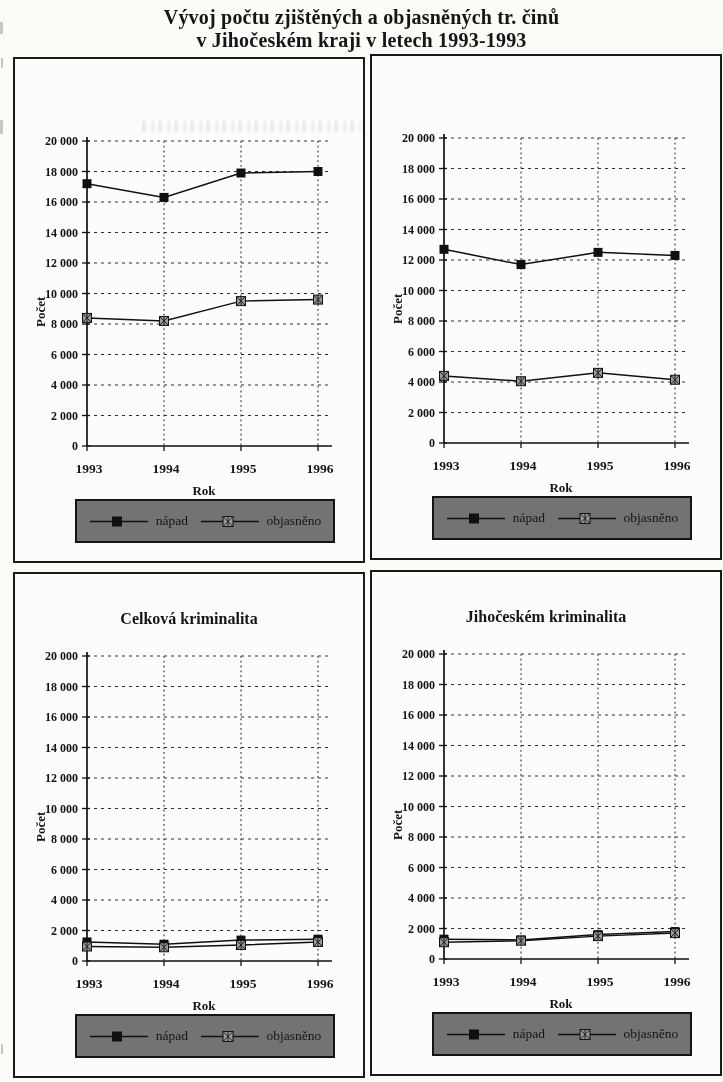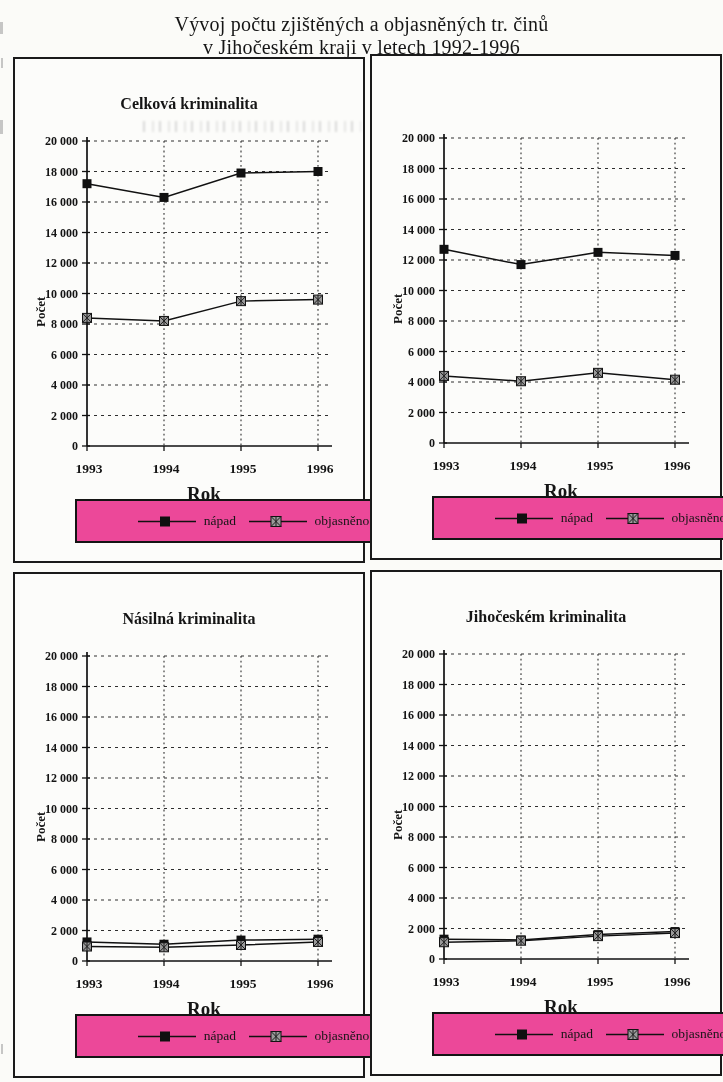--- a/index.html
+++ b/index.html
@@ -2,68 +2,67 @@
 <html><head>
 <meta charset="utf-8">
 <style>
   html,body{margin:0;padding:0;}
   body{
     width:723px;height:1082px;position:relative;overflow:hidden;
     background:#fbfbf8;color:#151515;
     font-family:"Liberation Serif","DejaVu Serif",serif;
   }
   .page-title{position:absolute;top:6px;left:0;width:723px;text-align:center;
-    font-weight:normal;font-size:20px;line-height:23px;letter-spacing:.2px;margin-top:7px;}
+    font-weight:bold;font-size:20px;line-height:23px;letter-spacing:.2px;}
   .panel{position:absolute;width:348px;height:502px;border:2px solid #1a1a1a;background:#fcfcfa;}
   .panel.p1{left:13px;top:57px;}
   .panel.p2{left:370px;top:54px;}
   .panel.p3{left:13px;top:572px;}
   .panel.p4{left:370px;top:570px;}
   .chart-title{position:absolute;top:36px;left:0;right:0;text-align:center;
     font-weight:bold;font-size:16px;}
   svg.plot{position:absolute;top:62px;left:0;width:348px;height:358px;}
   .grid{stroke:#2e2e2e;stroke-width:1.1;}
   .grid.h{stroke-dasharray:3 4;}
   .grid.v{stroke-dasharray:1.8 3;}
   .axis{stroke:#111;stroke-width:1.7;fill:none;}
   .tick{stroke:#111;stroke-width:1.3;}
   .ytick{font:600 12px "Liberation Serif",serif;fill:#141414;}
   .xtick{font:600 13.5px "Liberation Serif",serif;fill:#141414;}
   .series{fill:none;stroke:#111;stroke-width:1.5;}
   .hatch{stroke:#1d1d1d;stroke-width:1;}
   .xaxis-label{position:absolute;top:424px;left:60px;width:258px;text-align:center;
-    font-weight:bold;font-size:19px;}
+    font-weight:bold;font-size:13px;}
   .yaxis-label{position:absolute;top:0;left:0;transform-origin:0 0;
     transform:translate(18px,268px) rotate(-90deg);font-weight:bold;font-size:13px;}
   .legend{position:absolute;left:60px;top:440px;width:256px;height:40px;
     border:2px solid #141414;display:flex;align-items:center;justify-content:space-evenly;
-    font-size:13.5px;background:#ec4899;padding-left:48px;}
+    font-size:13.5px;background:#737373;}
   .leg-entry{display:flex;align-items:center;gap:7px;}
   .leg-marker{width:60px;height:13px;}
   .smudge{position:absolute;left:128px;top:62px;width:218px;height:11px;opacity:.32;
     filter:blur(1px);
     background:repeating-linear-gradient(90deg,#8f8f8f 0 2px,transparent 2px 9px,#b5b5b5 9px 11px,transparent 11px 16px);}
   .edge-mark{position:absolute;background:#a9a9a9;opacity:.65;}
 </style>
 </head>
 <body>
 
 <div class="page-title">
   <div>Vývoj počtu zjištěných a objasněných tr. činů</div>
-  <div>v Jihočeském kraji v letech 1992-1996</div>
+  <div>v Jihočeském kraji v letech 1993-1993</div>
 </div>
 
 <div class="edge-mark" style="left:0;top:22px;width:3px;height:12px;"></div>
 <div class="edge-mark" style="left:1px;top:58px;width:2px;height:10px;"></div>
 <div class="edge-mark" style="left:0;top:120px;width:3px;height:14px;"></div>
 <div class="edge-mark" style="left:1px;top:1044px;width:2px;height:10px;"></div>
 
 <div class="panel p1">
   <div class="smudge"></div>
-  <div class="chart-title">Celková kriminalita</div>
   <div class="yaxis-label">Počet</div>
   <svg class="plot" viewBox="0 0 348 358">
       <line x1="67" y1="325" x2="75" y2="325" class="tick"></line>
       <text x="63" y="329" class="ytick" text-anchor="end">0</text>
       <line x1="72" y1="294.5" x2="317" y2="294.5" class="grid h"></line>
       <line x1="67" y1="294.5" x2="75" y2="294.5" class="tick"></line>
       <text x="63" y="298.5" class="ytick" text-anchor="end">2 000</text>
       <line x1="72" y1="264" x2="317" y2="264" class="grid h"></line>
       <line x1="67" y1="264" x2="75" y2="264" class="tick"></line>
       <text x="63" y="268" class="ytick" text-anchor="end">4 000</text>
@@ -236,21 +235,21 @@
           <line x1="23" y1="1.5" x2="33" y2="11.5" class="hatch"></line>
           <line x1="23" y1="11.5" x2="33" y2="1.5" class="hatch"></line>
           <line x1="28" y1="1.5" x2="28" y2="11.5" class="hatch"></line>
         </svg>
       <span>objasněno</span>
     </span>
   </div>
 </div>
 
 <div class="panel p3">
-  <div class="chart-title">Násilná kriminalita</div>
+  <div class="chart-title">Celková kriminalita</div>
   <div class="yaxis-label">Počet</div>
   <svg class="plot" viewBox="0 0 348 358">
       <line x1="67" y1="325" x2="75" y2="325" class="tick"></line>
       <text x="63" y="329" class="ytick" text-anchor="end">0</text>
       <line x1="72" y1="294.5" x2="317" y2="294.5" class="grid h"></line>
       <line x1="67" y1="294.5" x2="75" y2="294.5" class="tick"></line>
       <text x="63" y="298.5" class="ytick" text-anchor="end">2 000</text>
       <line x1="72" y1="264" x2="317" y2="264" class="grid h"></line>
       <line x1="67" y1="264" x2="75" y2="264" class="tick"></line>
       <text x="63" y="268" class="ytick" text-anchor="end">4 000</text>

